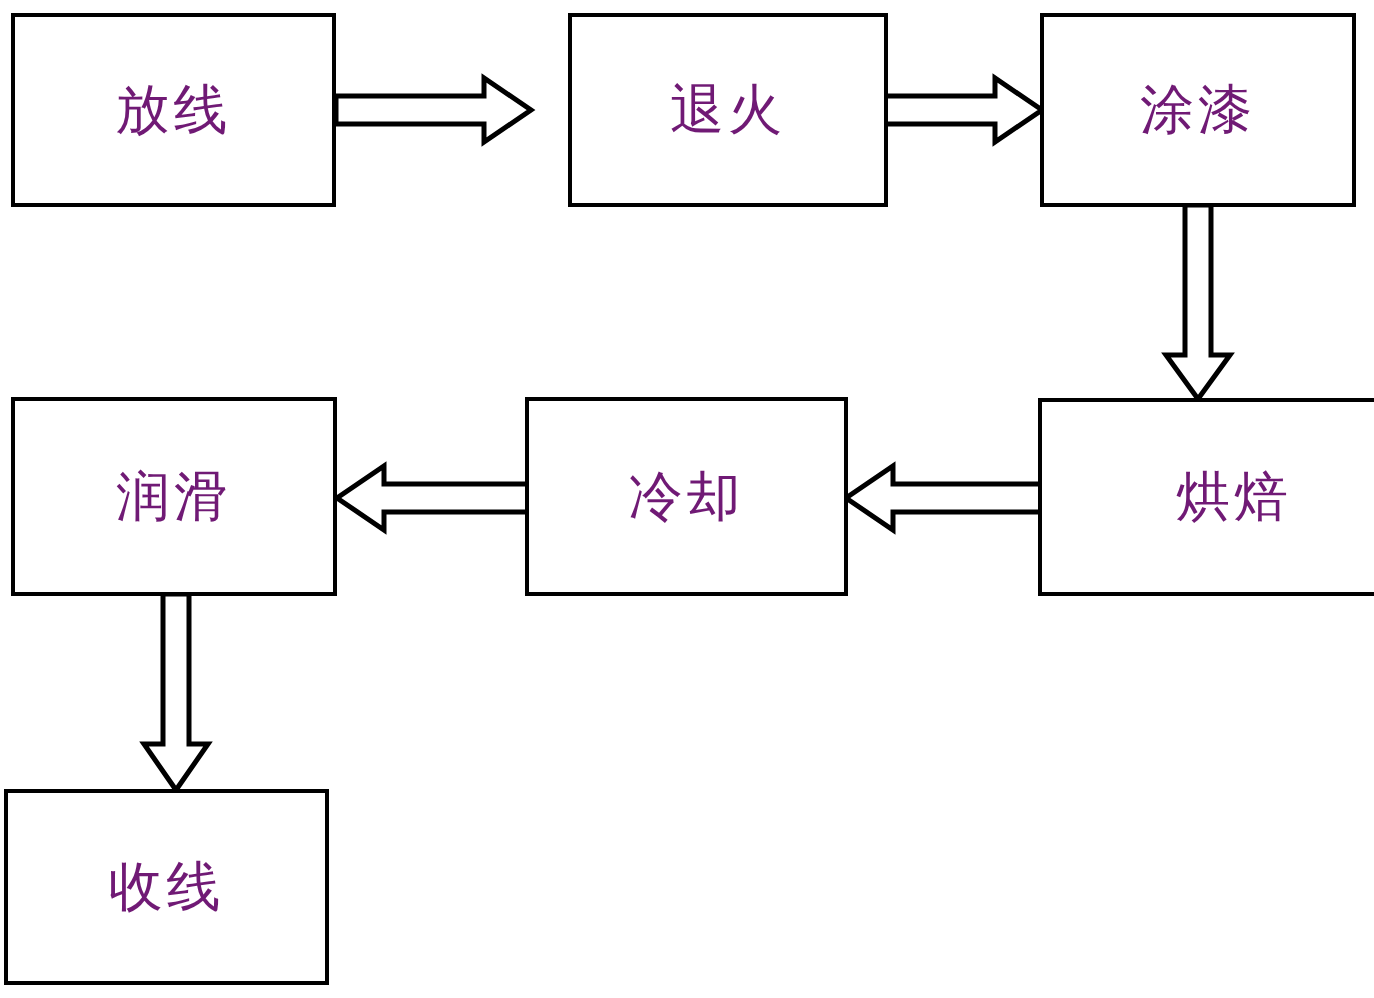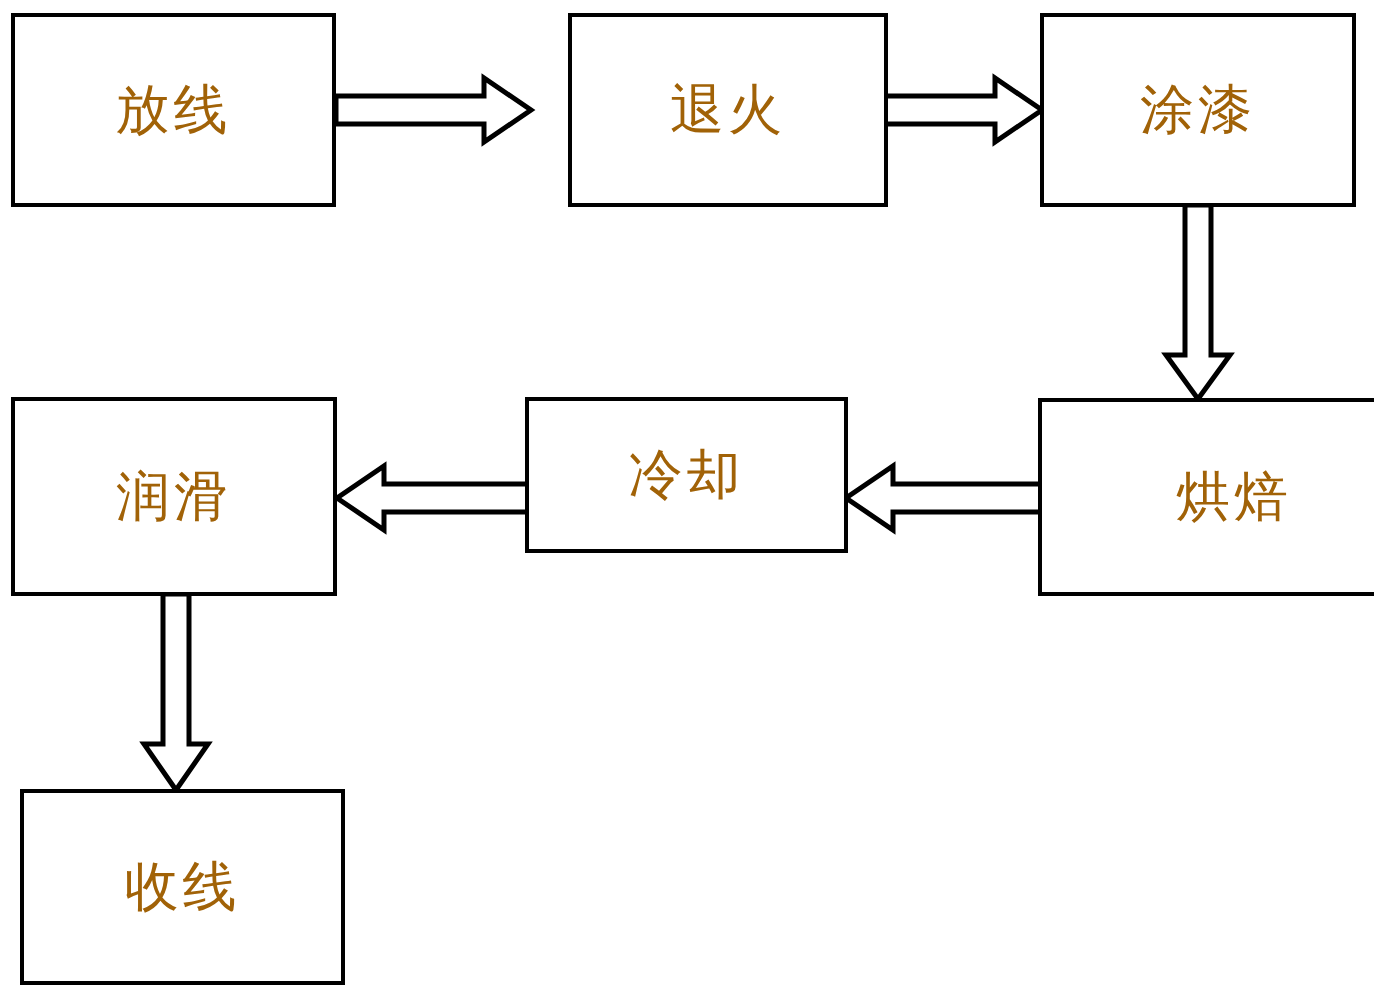--- a/index.html
+++ b/index.html
@@ -25,21 +25,21 @@
     display: flex;
     align-items: center;
     justify-content: center;
     z-index: 2;
   }
   .node-label {
     font-family: "DejaVu Serif", "Liberation Serif", serif;
     font-size: 54px;
     line-height: 1;
     letter-spacing: 4px;
-    color: #a16207;
+    color: #701a75;
     white-space: nowrap;
     user-select: none;
   }
   .edge {
     position: absolute;
     z-index: 1;
   }
   .edge svg {
     display: block;
     overflow: visible;
@@ -65,29 +65,29 @@
   </div>
 
   <div class="node" style="left:1040px; top:13px; width:316px; height:194px;">
     <span class="node-label">涂漆</span>
   </div>
 
   <div class="node" style="left:11px; top:397px; width:326px; height:199px;text-align:center;">
     <span class="node-label">润滑</span>
   </div>
 
-  <div class="node" style="left:525px; top:397px; width:323px; height:156px;">
+  <div class="node" style="left:525px; top:397px; width:323px; height:199px;">
     <span class="node-label">冷却</span>
   </div>
 
   <div class="node" style="left:1038px; top:398px; width:392px; height:198px;">
     <span class="node-label">烘焙</span>
   </div>
 
-  <div class="node" style="left:20px; top:789px; width:325px; height:196px;">
+  <div class="node" style="left:4px; top:789px; width:325px; height:196px;">
     <span class="node-label">收线</span>
   </div>
 
   <div class="edge" style="left:334px; top:70px; width:200px; height:80px;">
     <svg width="200" height="80" viewBox="0 0 200 80">
       <polygon points="2,26 150,26 150,8 197,40 150,72 150,54 2,54"></polygon>
     </svg>
   </div>
 
   <div class="edge" style="left:845px; top:70px; width:200px; height:80px;">

